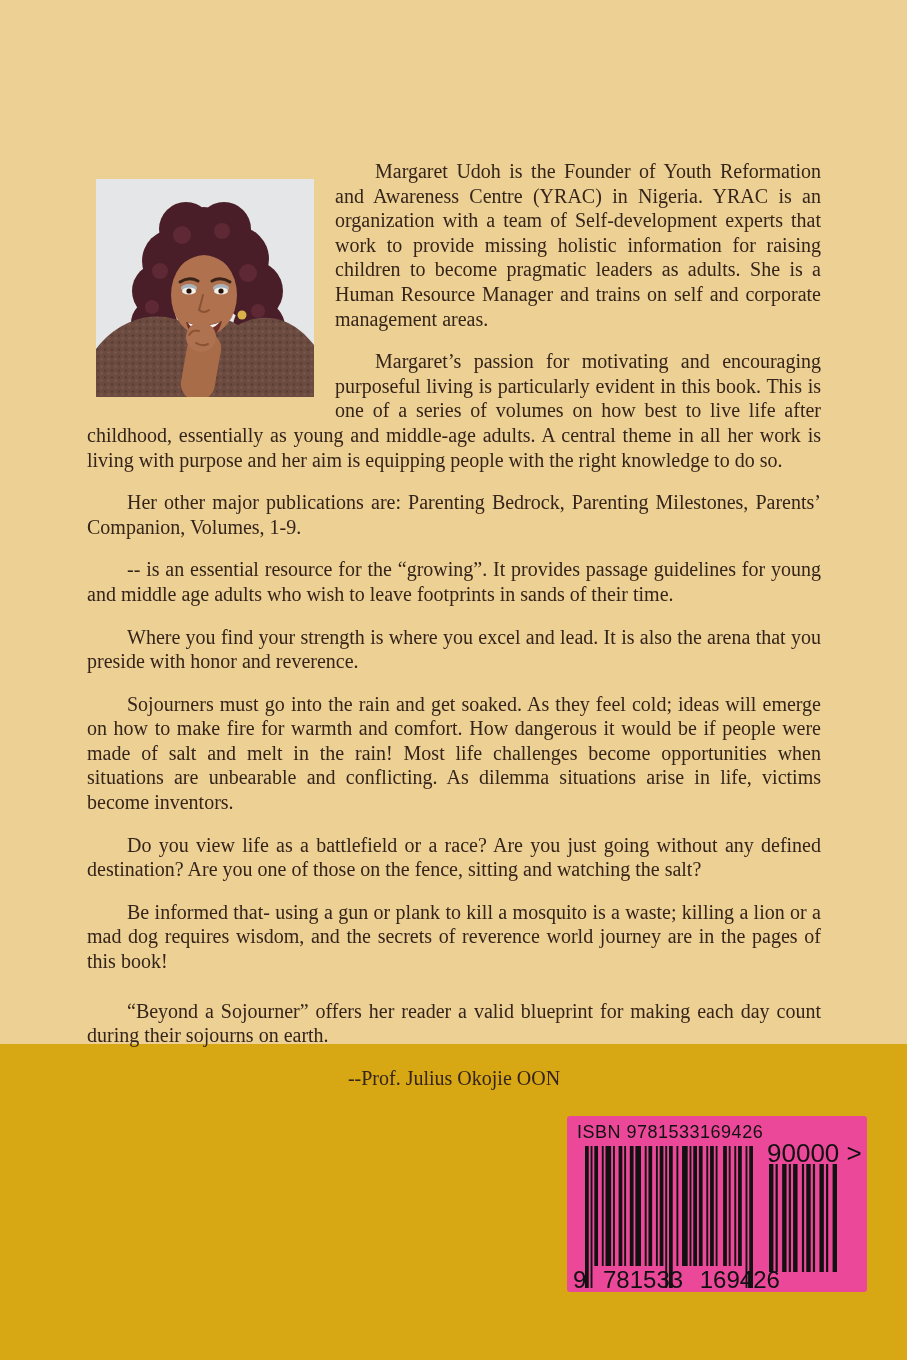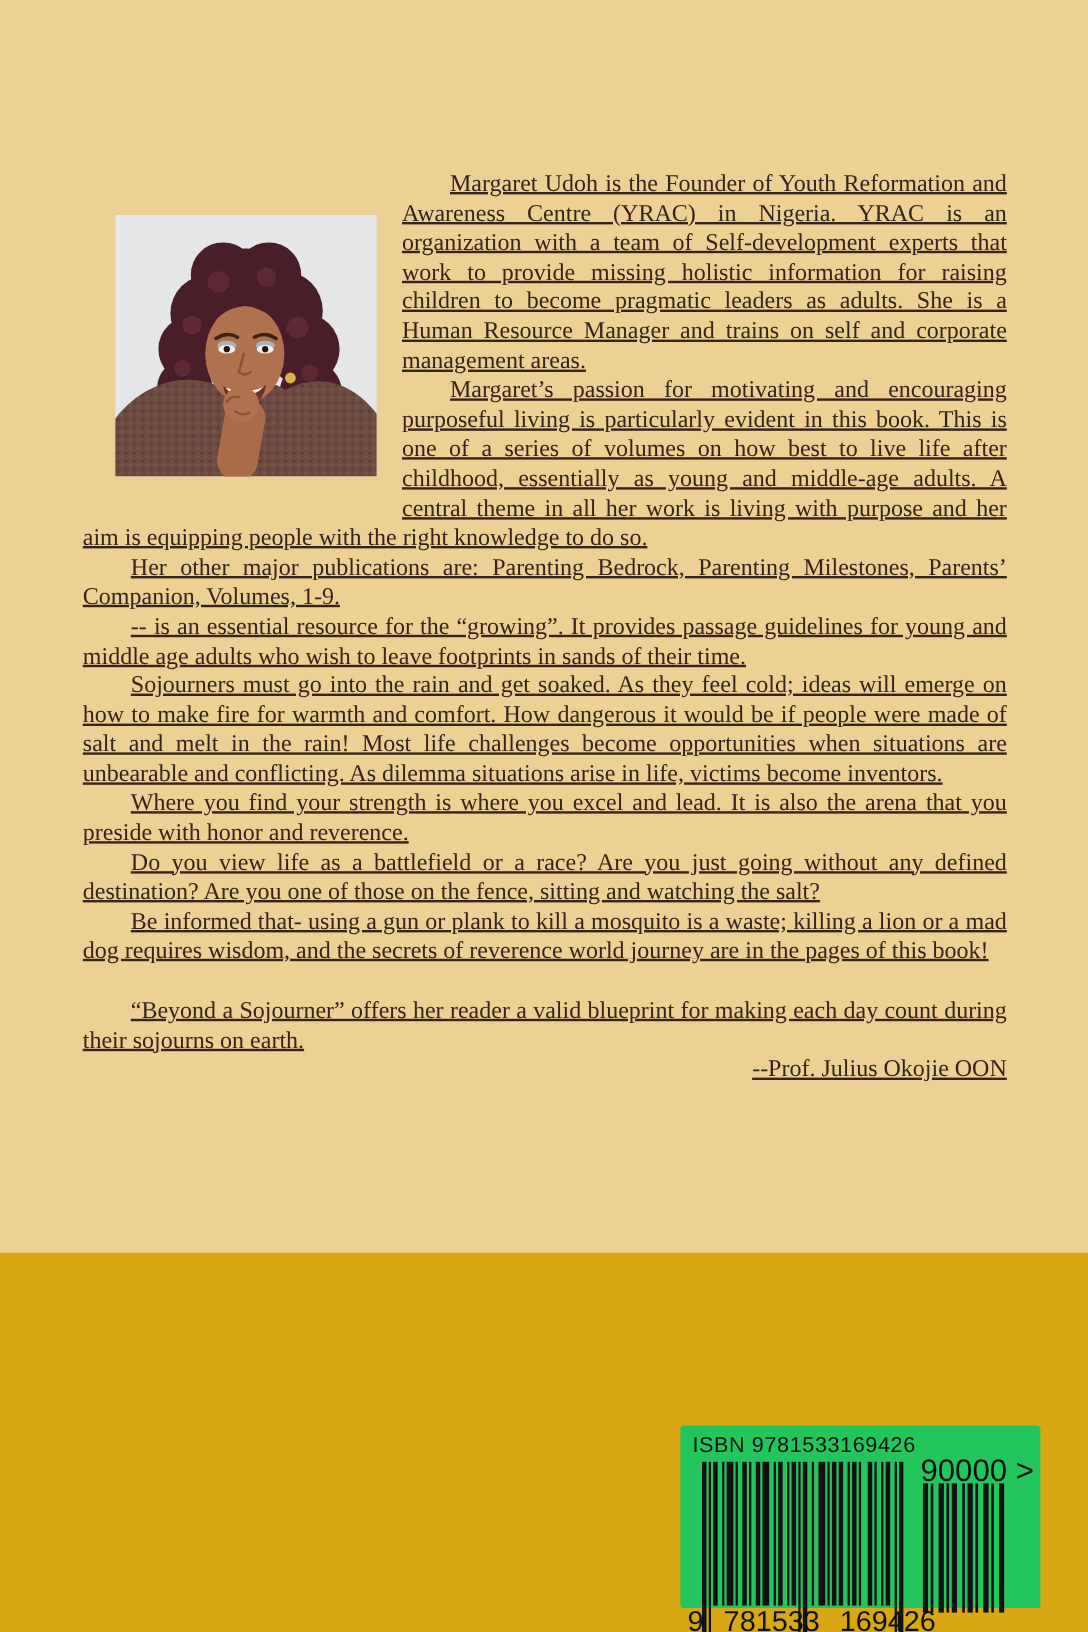--- a/index.html
+++ b/index.html
@@ -19,35 +19,35 @@
     background: #D8A714;
   }
   .content {
     position: absolute;
     left: 69px; top: 141px;
     width: 770px;
     font-size: 20px;
     line-height: 24.6px;
     text-align: justify;
   }
-  .content p { margin: 0; text-indent: 40px; text-decoration: underline; }
+  .content p { margin: 18px; text-indent: 40px; }
   .photo {
     float: left;
     width: 218px; height: 218px;
     margin: 38px 21px 16px 27px;
   }
   .photo svg { display: block; width: 218px; height: 218px; }
   .gap-above { margin-top: 25px !important; }
-  .attribution { text-indent: 0 !important; text-align: right; }
+  .attribution { text-indent: 0 !important; text-align: center; }
 
   .barcode-box {
     position: absolute;
-    left: 567px; top: 1188px;
-    width: 300px; height: 152px;
-    background: #22c55e;
+    left: 567px; top: 1116px;
+    width: 300px; height: 176px;
+    background: #ec4899;
     border-radius: 3px;
     font-family: "Liberation Sans", "DejaVu Sans", sans-serif;
     color: #111111;
   }
   .isbn-label {
     position: absolute;
     left: 10px; top: 6px; width: 184px;
     text-align: center;
     font-size: 18px;
     letter-spacing: 0.5px;
@@ -143,22 +143,22 @@
           <path d="M93,156 Q97,150 103,152 M100,164 Q106,168 112,165" stroke="#8A5335" stroke-width="2" fill="none" stroke-linecap="round"></path>
         </g>
       </svg>
     </div>
 
     <p>Margaret Udoh is the Founder of Youth Reformation and Awareness Centre (YRAC) in Nigeria. YRAC is an organization with a team of Self-development experts that work to provide missing holistic information for raising children to become pragmatic leaders as adults. She is a Human Resource Manager and trains on self and corporate management areas.</p>
     <p>Margaret’s passion for motivating and encouraging purposeful living is particularly evident in this book. This is one of a series of volumes on how best to live life after childhood, essentially as young and middle-age adults. A central theme in all her work is living with purpose and her aim is equipping people with the right knowledge to do so.</p>
     <p>Her other major publications are: Parenting Bedrock, Parenting Milestones, Parents’ Companion, Volumes, 1-9.</p>
 
     <p>-- is an essential resource for the “growing”. It provides passage guidelines for young and middle age adults who wish to leave footprints in sands of their time.</p>
+    <p>Where you find your strength is where you excel and lead. It is also the arena that you preside with honor and reverence.</p>
     <p>Sojourners must go into the rain and get soaked. As they feel cold; ideas will emerge on how to make fire for warmth and comfort. How dangerous it would be if people were made of salt and melt in the rain! Most life challenges become opportunities when situations are unbearable and conflicting. As dilemma situations arise in life, victims become inventors.</p>
-    <p>Where you find your strength is where you excel and lead. It is also the arena that you preside with honor and reverence.</p>
     <p>Do you view life as a battlefield or a race? Are you just going without any defined destination? Are you one of those on the fence, sitting and watching the salt?</p>
     <p>Be informed that- using a gun or plank to kill a mosquito is a waste; killing a lion or a mad dog requires wisdom, and the secrets of reverence world journey are in the pages of this book!</p>
 
     <p class="gap-above">“Beyond a Sojourner” offers her reader a valid blueprint for making each day count during their sojourns on earth.</p>
     <p class="attribution">--Prof. Julius Okojie OON</p>
   </div>
 
   <div class="barcode-box">
     <div class="isbn-label">ISBN 9781533169426</div>
     <svg id="ean-main" class="ean-main" preserveAspectRatio="none" viewBox="0 0 168 142">

